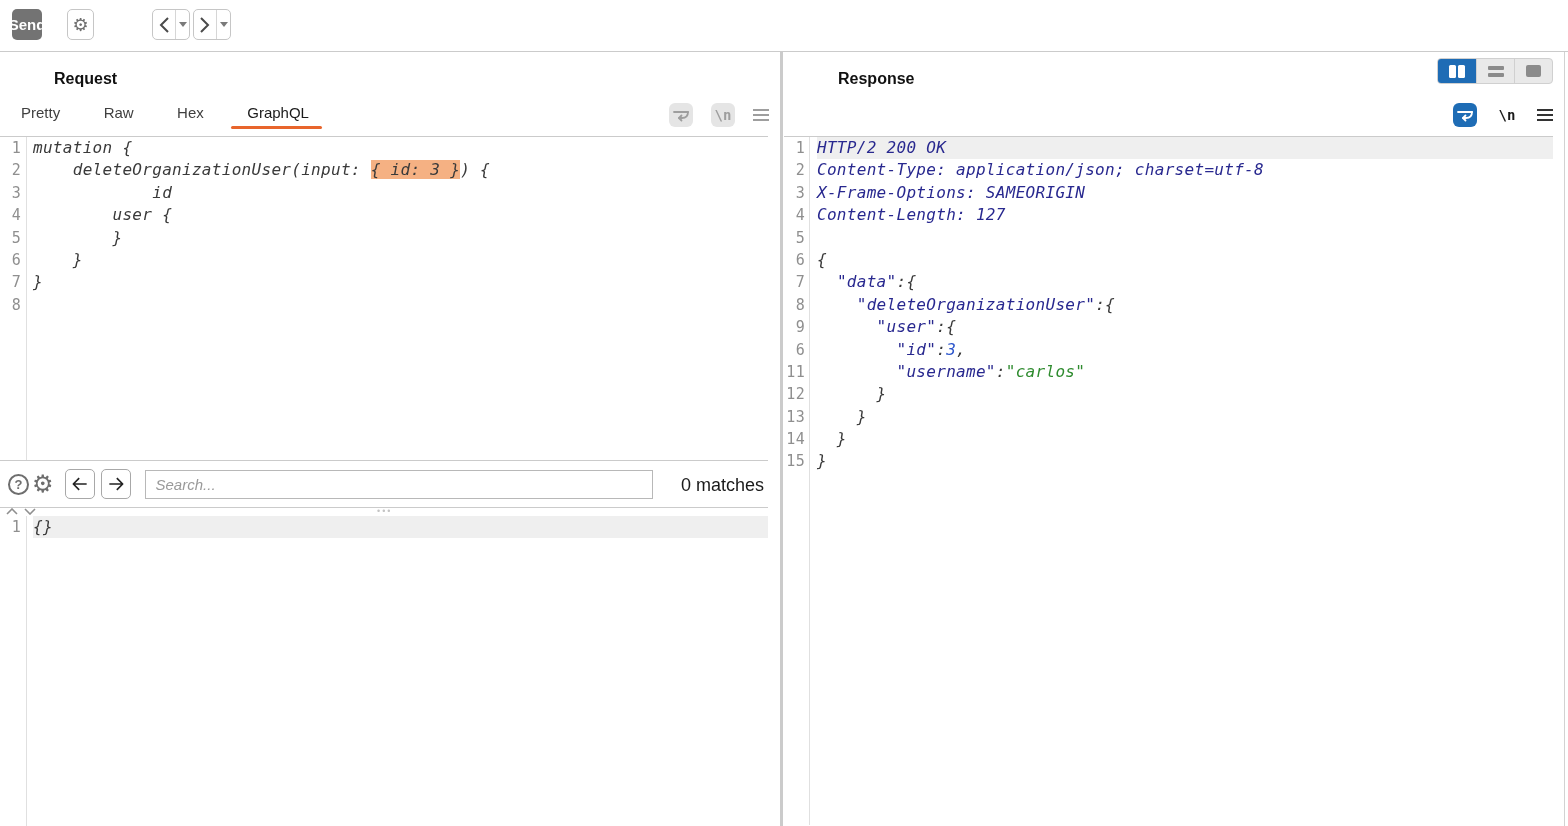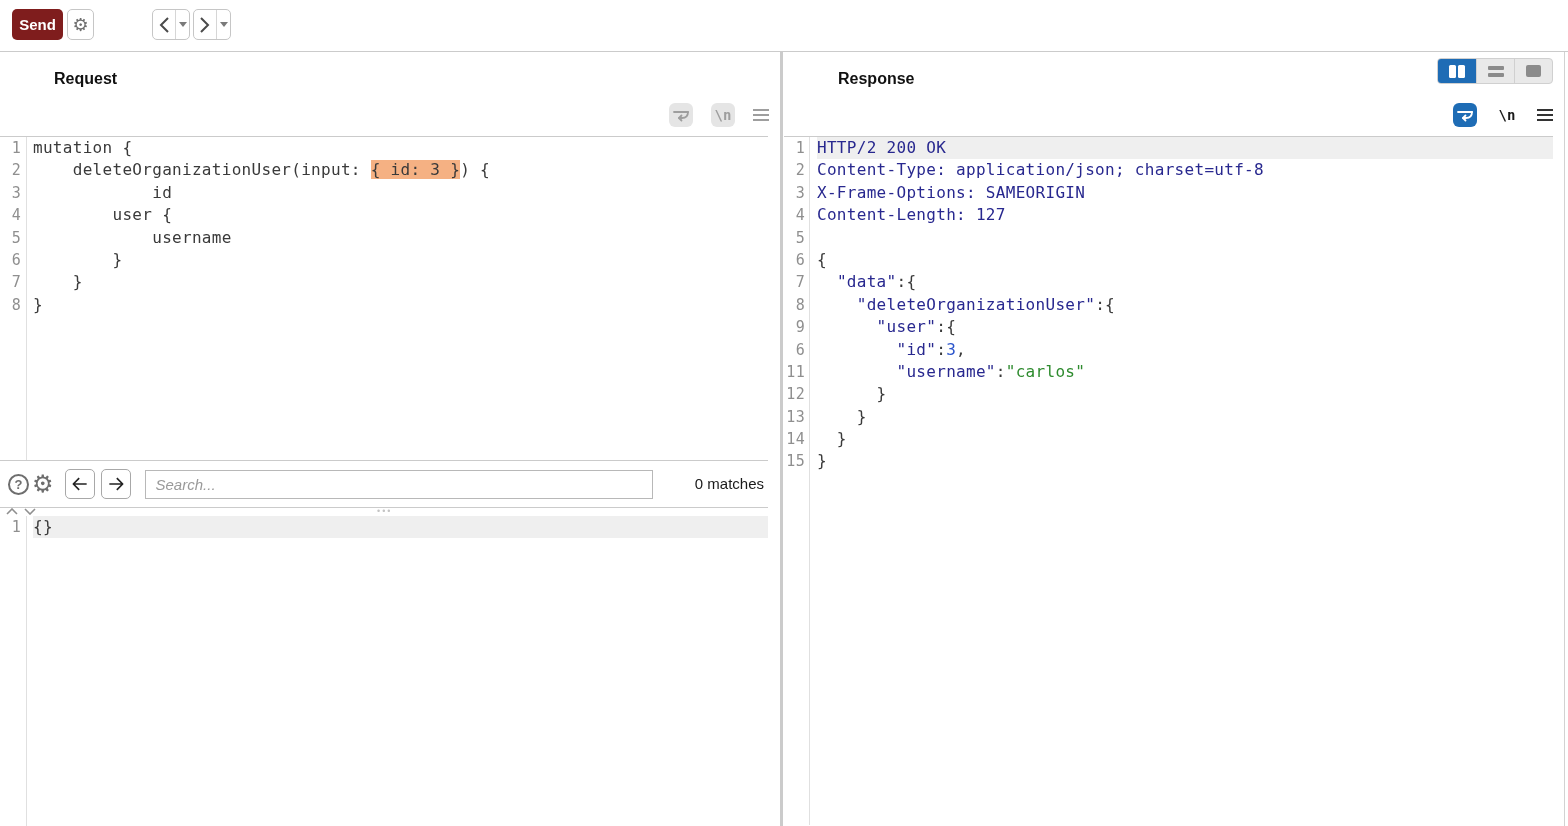--- a/index.html
+++ b/index.html
@@ -5,21 +5,21 @@
   * { margin:0; padding:0; box-sizing:border-box; }
   html,body { width:1568px; height:826px; background:#fff; overflow:hidden;
               font-family:"Liberation Sans", sans-serif; position:relative; }
 
   
   .toolbar { position:absolute; left:0; top:0; width:1568px; height:52px;
              background:#fff; border-bottom:1px solid #cbcbcb; }
   .btn { position:absolute; top:9px; height:31px; border-radius:5px;
          display:flex; align-items:center; justify-content:center;
          font-size:15px; cursor:default; }
-  .send-btn { left:12px; width:51px; background:#7f1d1d; color:#fff; font-weight:bold; }
+  .send-btn { left:12px; width:30px; background:#737373; color:#fff; font-weight:bold; }
   .gear-btn { left:67px; width:27px; border:1px solid #c6c6c6; color:#6e6e6e; }
   .cancel-btn { left:93px; width:56px; border:1px solid #d8d8d8; color:#a9a9a9;margin-top:48px; }
   .combo { position:absolute; top:9px; width:38px; height:31px;
            border:1px solid #c6c6c6; border-radius:5px; display:flex; }
   .combo-back { left:152px; } .combo-fwd { left:193px; }
   .combo-main { width:23px; display:flex; align-items:center; justify-content:center;
                 border-right:1px solid #d6d6d6; }
   .combo-caret { flex:1; display:flex; align-items:center; justify-content:center; }
   .caret-down { width:0; height:0; border-left:4px solid transparent;
                 border-right:4px solid transparent; border-top:5px solid #7a7a7a; }
@@ -68,21 +68,21 @@
   .ic-rows i { width:16px; height:4px; background:#8b8b8b; border-radius:1px; }
   .ic-single { width:15px; height:12px; background:#8b8b8b; border-radius:2px; }
 
   
   .editor { position:absolute; left:0; display:flex; align-items:stretch;
             border-top:1px solid #cbcbcb; overflow:hidden;
             font-family:"DejaVu Sans Mono", monospace; font-size:16px; letter-spacing:0.3px; }
   .gutter { border-right:1px solid #e0e0e0; color:#8f8f8f; font-size:15px;
             text-align:right; flex:0 0 auto; }
   .gutter .ln { height:22.4px; line-height:22.4px; }
-  .codecol { flex:1 1 auto; color:#3a3a3a; }
+  .codecol { flex:1 1 auto; color:#3a3a3a;font-style:italic; }
   .crow { height:22.4px; line-height:22.4px; white-space:pre; }
   .crow.hl-line { background:#efefef; }
   .hdr { color:#28288f; }
   .key { color:#28288f; }
   .num { color:#2b55cc; }
   .str { color:#2e8b2e; }
   .hl-peach { background:#f5b183; }
 
   .req-editor { top:83px; width:768px; height:324px; }
   .req-editor .gutter { width:27px; padding-right:5px; }
@@ -103,21 +103,21 @@
                font-size:13px; font-weight:bold; color:#6e6e6e; }
   .search-gear { margin-left:3px; color:#6e6e6e; font-family:"DejaVu Sans",sans-serif;
                  font-size:24px; line-height:1; }
   .nav-btn { width:30px; height:30px; border:1px solid #a8a8a8; border-radius:5px;
              display:flex; align-items:center; justify-content:center; }
   .nav-prev { margin-left:11px; } .nav-next { margin-left:6px; }
   .search-input { margin-left:14px; width:508px; height:29px; border:1px solid #b8b8b8;
                   padding:0 10px; font-size:15px; font-family:"Liberation Sans",sans-serif;
                   color:#333; outline:none; }
   .search-input::placeholder { color:#9a9a9a; font-style:italic; }
-  .match-count { position:absolute; right:4px; top:14px; font-size:15px; color:#1a1a1a; }
+  .match-count { position:absolute; right:4px; top:14px; font-size:18px; color:#1a1a1a; }
 
   
   .splitter { position:absolute; left:0; top:455px; width:768px; height:8px; }
   .split-chevrons { position:absolute; left:6px; top:0; display:flex; gap:6px; }
   .split-dots { position:absolute; left:377px; top:-2px; color:#c4c4c4; font-size:9px; letter-spacing:2px; }
 </style>
 </head>
 <body>
 
 <div class="toolbar">
@@ -146,20 +146,26 @@
     <div class="combo-caret">
       <span class="caret-down"></span>
     </div>
   </div>
 
 </div>
 
 <div class="panel panel-left">
   <div class="panel-title">Request</div>
 
+  <div class="tabs">
+    <span class="tab">Pretty</span>
+    <span class="tab">Raw</span>
+    <span class="tab">Hex</span>
+    <span class="tab active">GraphQL</span>
+  </div>
 
   <div class="mini-icons">
     <div class="mini gray" style="left:669px;">
       <svg width="24" height="24" viewBox="0 0 24 24">
         <path d="M5 9h14" fill="none" stroke="currentColor" stroke-width="1.8" stroke-linecap="round"></path>
         <path d="M19 9c0 4-2 6-6 6H10" fill="none" stroke="currentColor" stroke-width="1.8" stroke-linecap="round"></path>
         <path d="M12.5 12.5L10 15l2.5 2.5" fill="none" stroke="currentColor" stroke-width="1.8" stroke-linecap="round" stroke-linejoin="round"></path>
       </svg>
     </div>
     <div class="mini gray" style="left:711px;">
@@ -181,21 +187,20 @@
         <div class="ln">5</div>
         <div class="ln">6</div>
         <div class="ln">7</div>
         <div class="ln">8</div>
       </div>
       <div class="codecol">
         <div class="crow"><span>mutation {</span></div>
         <div class="crow"><span>    deleteOrganizationUser(input: </span><span class="hl-peach">{ id: 3 }</span><span>) {</span></div>
         <div class="crow"><span>            id</span></div>
         <div class="crow"><span>        user {</span></div>
-        <div class="crow"><span>            username</span></div>
         <div class="crow"><span>        }</span></div>
         <div class="crow"><span>    }</span></div>
         <div class="crow"><span>}</span></div>
       </div>
     </div>
 
   <div class="search-bar">
     <div class="help-icon">?</div>
     <div class="search-gear">⚙</div>
     <div class="nav-btn nav-prev">

